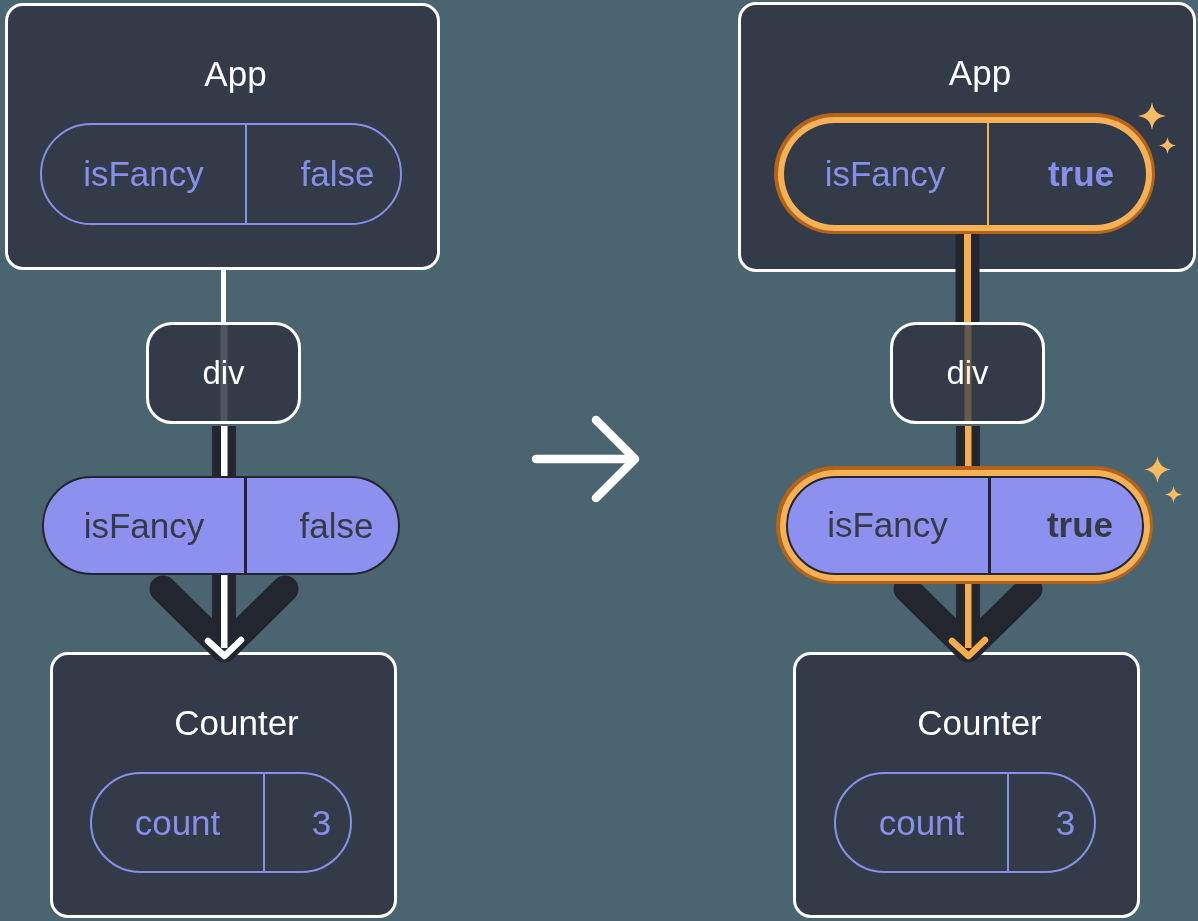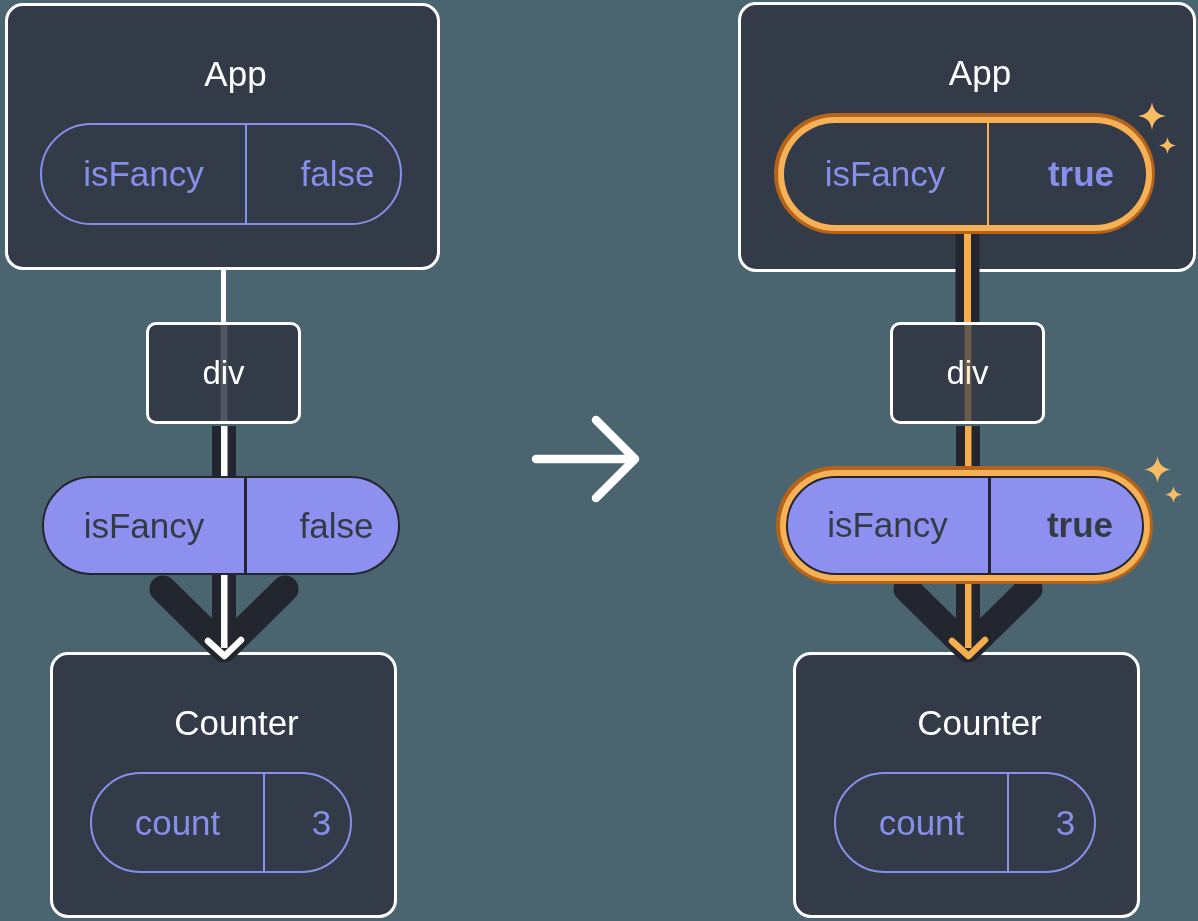--- a/index.html
+++ b/index.html
@@ -35,21 +35,21 @@
   .fill-pill{background:var(--purple-fill); border:2.5px solid var(--dark-line); color:var(--dark-text);}
   .fill-pill .cell-name{border-right:3px solid var(--dark-line);}
   .orange-pill{background:var(--card); color:var(--purple);}
   .orange-pill .cell-name{border-right:2.5px solid var(--orange-inner);}
   .bold{font-weight:bold;}
   .ring{position:absolute; border-radius:999px; background:var(--orange-outer); padding:3.5px;}
   .ring-in{border-radius:999px; background:var(--orange-inner); padding:6px;}
   .ring .pill{position:relative;}
   .node{
     position:absolute; box-sizing:border-box;
-    background:var(--card); border:3.5px solid var(--card-border); border-radius:10px;
+    background:var(--card); border:3.5px solid var(--card-border); border-radius:26px;
     display:flex; align-items:center; justify-content:center;
     color:#fff; font-size:33px;
   }
   .core-line{
     position:absolute; top:0; bottom:0; left:50%; width:7px;
     transform:translateX(-50%);
   }
   .core-line.faint-white{background:rgba(255,255,255,0.14);}
   .core-line.faint-orange{background:rgba(246,176,85,0.28);}
   .connector{position:absolute;}

